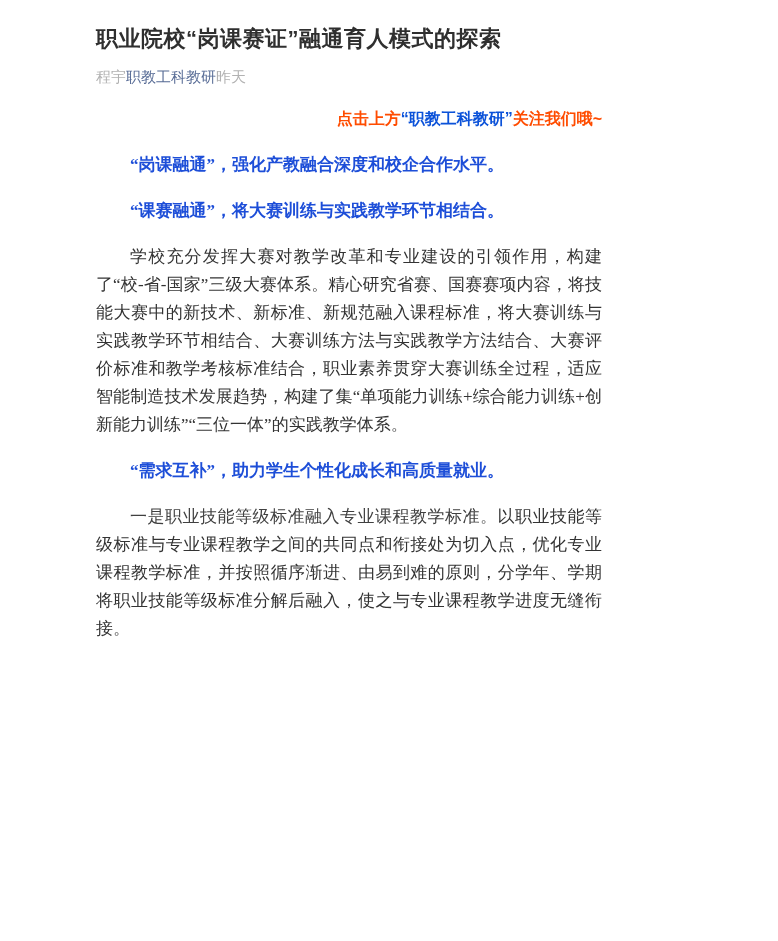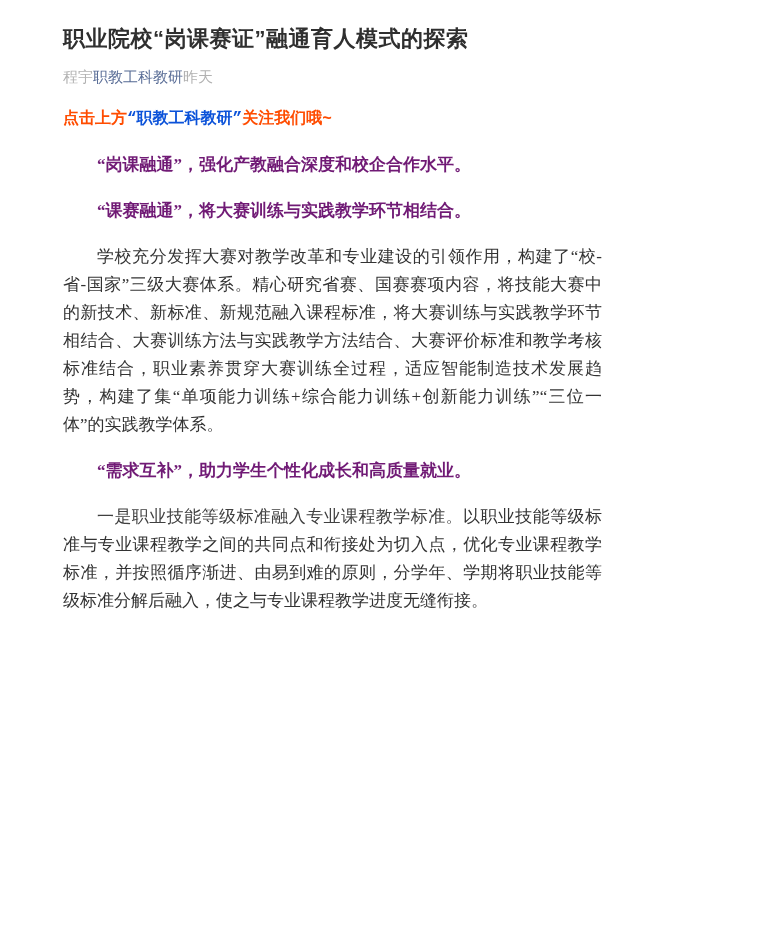--- a/index.html
+++ b/index.html
@@ -8,21 +8,21 @@
     height: 941px;
     background: #ffffff;
     overflow: hidden;
     font-family: "Liberation Sans", sans-serif;
     -webkit-font-smoothing: antialiased;
   }
   .page {
     box-sizing: border-box;
     width: 662px;
     height: 941px;
-    padding: 24px 60px 0 63px;
+    padding: 24px 60px 0 96px;
   }
   
   .title {
     margin: 0;
     font-size: 22px;
     line-height: 30px;
     font-weight: 700;
     color: #2f2f2f;
     font-family: "Liberation Sans", sans-serif;
     letter-spacing: 0.5px;
@@ -59,30 +59,30 @@
   
   .article-body {
     font-family: "Liberation Serif", serif;
     font-size: 17px;
     line-height: 28px;
     color: #333333;
     text-align: justify;
   }
   .article-body p { margin: 18px 0 0 0; }
   .follow-line {
-    text-align: left;
+    text-align: right;
     text-indent: 0;
     font-weight: 700;
     font-size: 16px;
-    font-family: Liberation Mono, monospace;
+    font-family: Liberation Sans, sans-serif;
   }
   .follow-line .red  { color: #ff4c00; }
   .follow-line .blue { color: #0b52d9; }
   .body-para    { text-indent: 2em; }
-  .heading-para { text-indent: 2em; font-weight: 700; color: #701a75; }
+  .heading-para { text-indent: 2em; font-weight: 700; color: #1d4ed8; }
   .lead-blue    { color: #404040; }
 </style>
 </head>
 <body>
 
 <div class="page">
 
   <h1 class="title">职业院校“岗课赛证”融通育人模式的探索</h1>
 
   <div class="byline">

